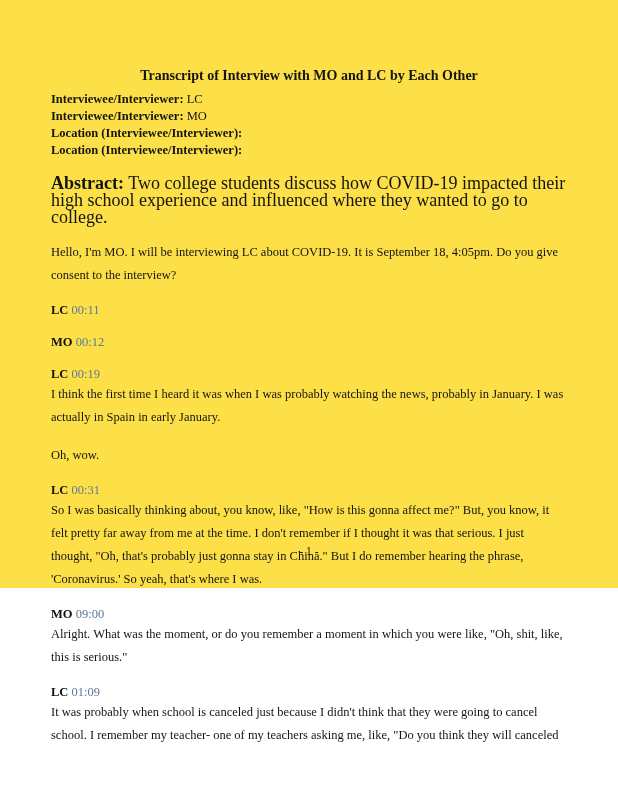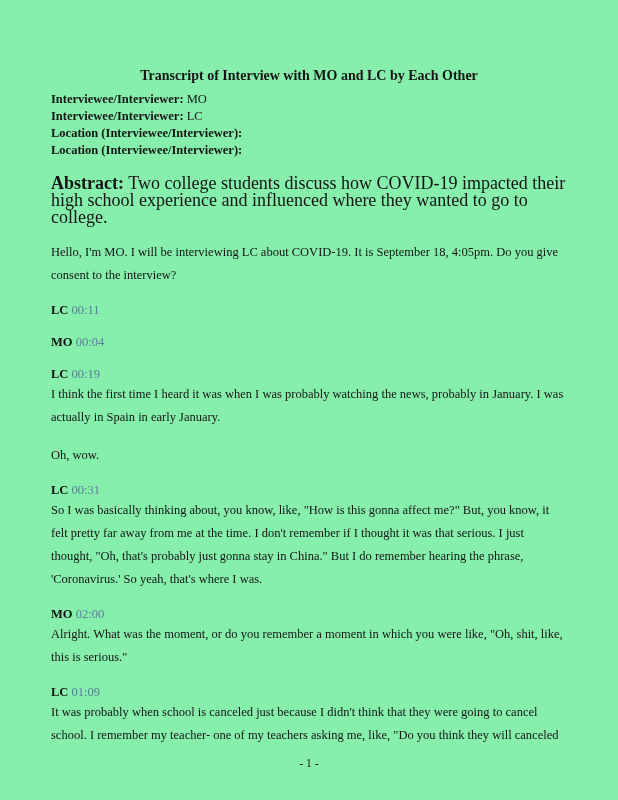--- a/index.html
+++ b/index.html
@@ -10,24 +10,24 @@
     width: 618px;
     height: 800px;
     background: #ffffff;
     font-family: "Liberation Serif", serif;
     color: #141414;
     overflow: hidden;
   }
   .page {
     position: relative;
     width: 618px;
-    height: 800px;
+    height: 588px;
     box-sizing: border-box;
     padding: 67px 51px 0 51px;
-    background: #86efac;
+    background: #fde047;
   }
   .doc-title {
     font-size: 14px;
     font-weight: bold;
     text-align: center;
     line-height: 18px;
     margin: 0 0 6px 0;
   }
   .meta-line {
     margin: 0;
@@ -76,61 +76,61 @@
   }
 </style>
 </head>
 <body>
 
 <div class="page">
 
   <h1 class="doc-title">Transcript of Interview with MO and LC by Each Other</h1>
 
   <div id="meta-host">
+  <p class="meta-line"><b>Interviewee/Interviewer:</b> <span>LC</span></p>
+
   <p class="meta-line"><b>Interviewee/Interviewer:</b> <span>MO</span></p>
-
-  <p class="meta-line"><b>Interviewee/Interviewer:</b> <span>LC</span></p>
 
 
   <p class="meta-line"><b>Location (Interviewee/Interviewer):</b> <span></span></p>
 
   <p class="meta-line"><b>Location (Interviewee/Interviewer):</b> <span></span></p>
 </div>
 
   <p class="abstract"><b>Abstract:</b> <span>Two college students discuss how COVID-19 impacted their high school experience and influenced where they wanted to go to college.</span></p>
 
   <div id="turns-host">
   <div class="turn">
     <p class="turn-text">Hello, I'm MO. I will be interviewing LC about COVID-19. It is September 18, 4:05pm. Do you give consent to the interview?</p>
   </div>
 
   <div class="turn">
     <p class="speaker-line"><span class="speaker">LC</span> <span class="time">00:11</span></p>
   </div>
 
   <div class="turn">
-    <p class="speaker-line"><span class="speaker">MO</span> <span class="time">00:04</span></p>
+    <p class="speaker-line"><span class="speaker">MO</span> <span class="time">00:12</span></p>
   </div>
 
   <div class="turn">
     <p class="speaker-line"><span class="speaker">LC</span> <span class="time">00:19</span></p>
     <p class="turn-text">I think the first time I heard it was when I was probably watching the news, probably in January. I was actually in Spain in early January.</p>
   </div>
 
   <div class="turn">
     <p class="turn-text">Oh, wow.</p>
   </div>
 
   <div class="turn">
     <p class="speaker-line"><span class="speaker">LC</span> <span class="time">00:31</span></p>
     <p class="turn-text">So I was basically thinking about, you know, like, "How is this gonna affect me?" But, you know, it felt pretty far away from me at the time. I don't remember if I thought it was that serious. I just thought, "Oh, that's probably just gonna stay in China." But I do remember hearing the phrase, 'Coronavirus.' So yeah, that's where I was.</p>
   </div>
 
   <div class="turn">
-    <p class="speaker-line"><span class="speaker">MO</span> <span class="time">02:00</span></p>
+    <p class="speaker-line"><span class="speaker">MO</span> <span class="time">09:00</span></p>
     <p class="turn-text">Alright. What was the moment, or do you remember a moment in which you were like, "Oh, shit, like, this is serious."</p>
   </div>
 
   <div class="turn">
     <p class="speaker-line"><span class="speaker">LC</span> <span class="time">01:09</span></p>
     <p class="turn-text">It was probably when school is canceled just because I didn't think that they were going to cancel school. I remember my teacher- one of my teachers asking me, like, "Do you think they will canceled</p>
   </div>
 </div>
 
   <div class="footer">- 1 -</div>

